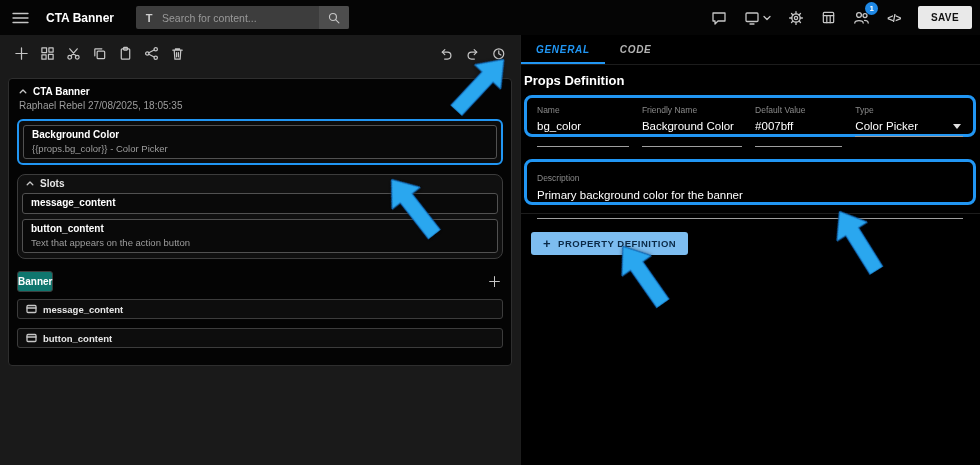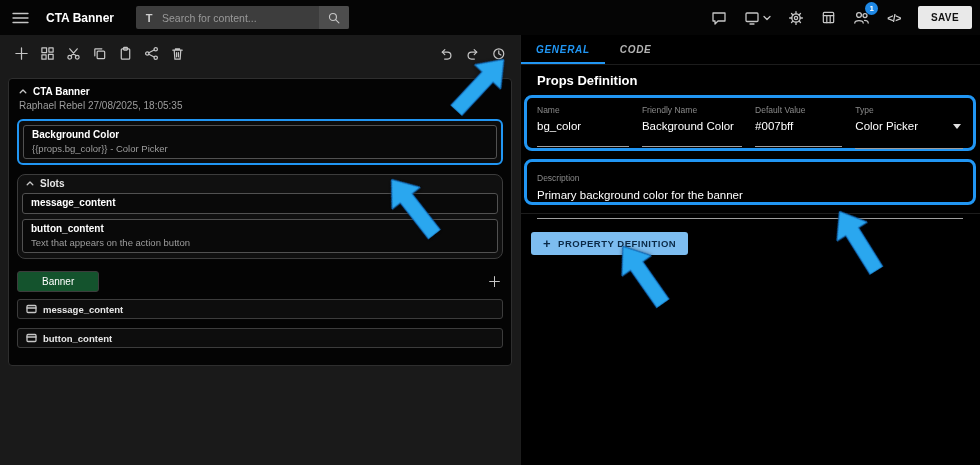--- a/index.html
+++ b/index.html
@@ -46,40 +46,40 @@
   .item-box { border:1px solid #515151; border-radius:3px; background:#090909; padding:3px 8px 4px; cursor:pointer; }
   .item-box + .item-box { margin-top:5px; }
   .item-title { color:#fff; font-size:10px; font-weight:bold; line-height:1.25; }
   .item-sub { color:#9e9e9e; font-size:9.5px; line-height:1.2; margin-top:1px; }
 
   .slots-box { margin:9px 8px 0; border:1px solid #3c3c3c; border-radius:8px; background:#101010; }
   .slots-box .sec-head { color:#e8e8e8; }
   .slots-box .sec-body { padding:0 4px 5px; }
 
   .banner-row { display:flex; align-items:center; margin:12px 8px 0; }
-  .banner-tab { border:1px solid #3c3c3c; border-radius:3px; background:#14532d; color:#fff; font-size:10px; font-weight:normal; padding:4px 24px; cursor:pointer; }
+  .banner-tab { border:1px solid #3c3c3c; border-radius:3px; background:#0f766e; color:#fff; font-size:10px; font-weight:bold; padding:4px 0; cursor:pointer; }
   .banner-plus { margin-left:auto; margin-right:2px; }
 
   .slot-rows { margin:7px 8px 0; display:flex; flex-direction:column; gap:9px; }
   .slot-row { border:1px solid #3c3c3c; border-radius:3px; background:#0d0d0d; height:20px; display:flex; align-items:center; gap:6px; padding:0 8px; color:#e8e8e8; font-size:9.5px; font-weight:bold; cursor:pointer; }
 
   
   .right-panel { position:absolute; top:35px; left:520px; width:460px; height:430px; background:#000; border-left:1px solid #1d1d1d; }
   .tabs { height:30px; display:flex; border-bottom:1px solid #1c1c1c;font-style:italic; }
   .tab { padding:0 15px; display:flex; align-items:center; font-size:10px; font-weight:bold; letter-spacing:0.7px; color:#b5b5b5; position:relative; cursor:pointer; }
   .tab.active { color:#2196f3; }
   .tab.active::after { content:""; position:absolute; left:0; right:0; bottom:0; height:2px; background:#2196f3; }
-  .rp-heading { position:absolute; left:16px; top:38px; color:#fff; font-size:13px; font-weight:bold; }
-
-  .fields-box { position:absolute; left:3px; top:60px; width:452px; height:56px; border:3px solid #2196f3; border-radius:8px; display:flex; gap:13px; padding:7px 10px 0; background:#000; }
+  .rp-heading { position:absolute; left:3px; top:38px; color:#fff; font-size:13px; font-weight:bold; }
+
+  .fields-box { position:absolute; left:3px; top:60px; width:452px; height:42px; border:3px solid #2196f3; border-radius:8px; display:flex; gap:13px; padding:7px 10px 0; background:#000; }
   .field { display:flex; flex-direction:column; }
   .f-name { width:99px; } .f-friendly { width:108px; } .f-default { width:94px; } .f-type { width:116px; }
   .field .lbl { color:#8a8a8a; font-size:8.5px; }
   .field input { margin-top:5px; background:transparent; border:none; border-bottom:1px solid #9e9e9e; outline:none; color:#fff; font-size:11.5px; font-family:"Liberation Sans",sans-serif; padding:0 0 14px; width:100%; }
-  .select-val { margin-top:5px; border-bottom:1px solid #9e9e9e; color:#fff; font-size:11.5px; padding:0 2px 16px 0; display:flex; align-items:center; justify-content:space-between; cursor:pointer; }
+  .select-val { margin-top:5px; border-bottom:1px solid #9e9e9e; color:#fff; font-size:11.5px; padding:0 2px 4px 0; display:flex; align-items:center; justify-content:space-between; cursor:pointer; }
   .caret-down { width:0; height:0; border-left:4px solid transparent; border-right:4px solid transparent; border-top:5px solid #e0e0e0; }
 
   .desc-box { position:absolute; left:3px; top:124px; width:452px; height:46px; border:3px solid #2196f3; border-radius:8px; padding:5px 10px 0; background:#000; }
   .desc-box .lbl { color:#8a8a8a; font-size:8.5px; }
   .desc-box input { margin-top:4px; background:transparent; border:none; border-bottom:1px solid #9e9e9e; outline:none; color:#fff; font-size:11.5px; font-family:"Liberation Sans",sans-serif; padding:0 0 17px; width:100%; }
 
   .rp-divider { position:absolute; left:0; top:178px; width:460px; height:1px; background:#1d1d1d; }
 
   .add-btn { position:absolute; left:10px; top:197px; height:23px; background:#7dbdf0; color:#0b2a47; border:none; border-radius:3px; font-family:"Liberation Sans",sans-serif; font-size:9.5px; font-weight:bold; letter-spacing:0.5px; padding:0 12px; display:flex; align-items:center; gap:7px; cursor:pointer; }
   .add-btn .plus { font-size:13px; font-weight:bold; line-height:1; }

